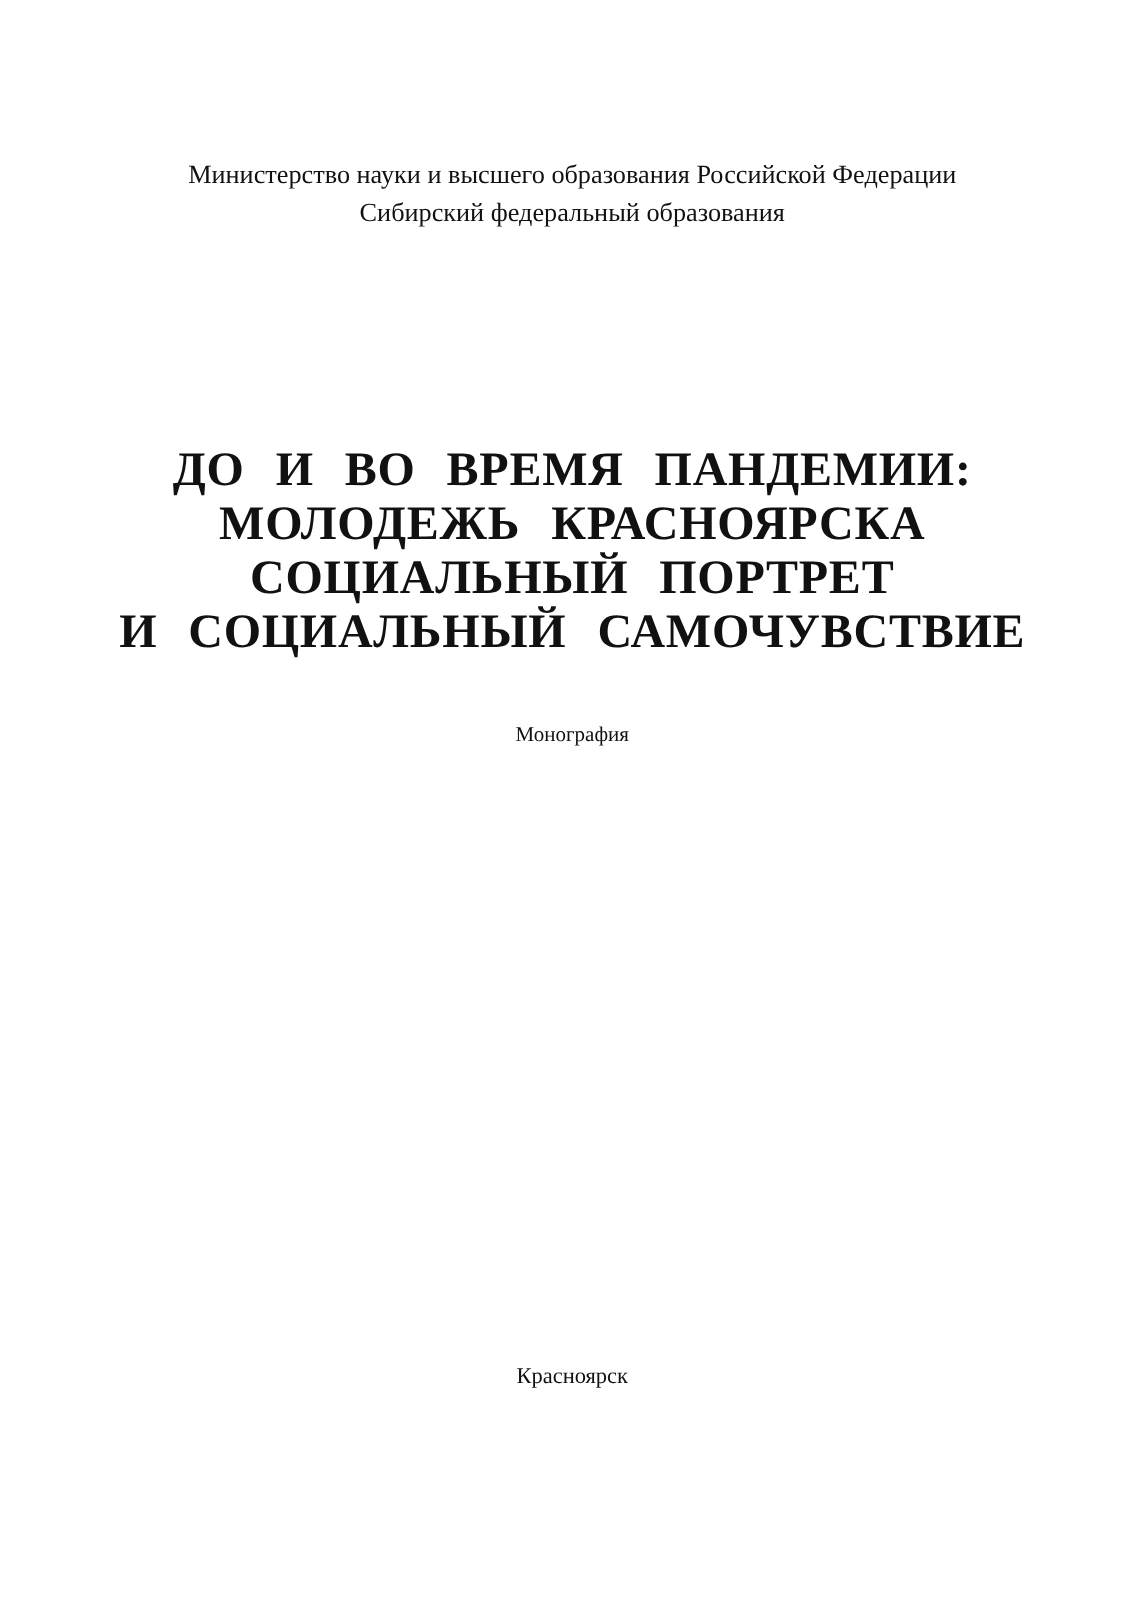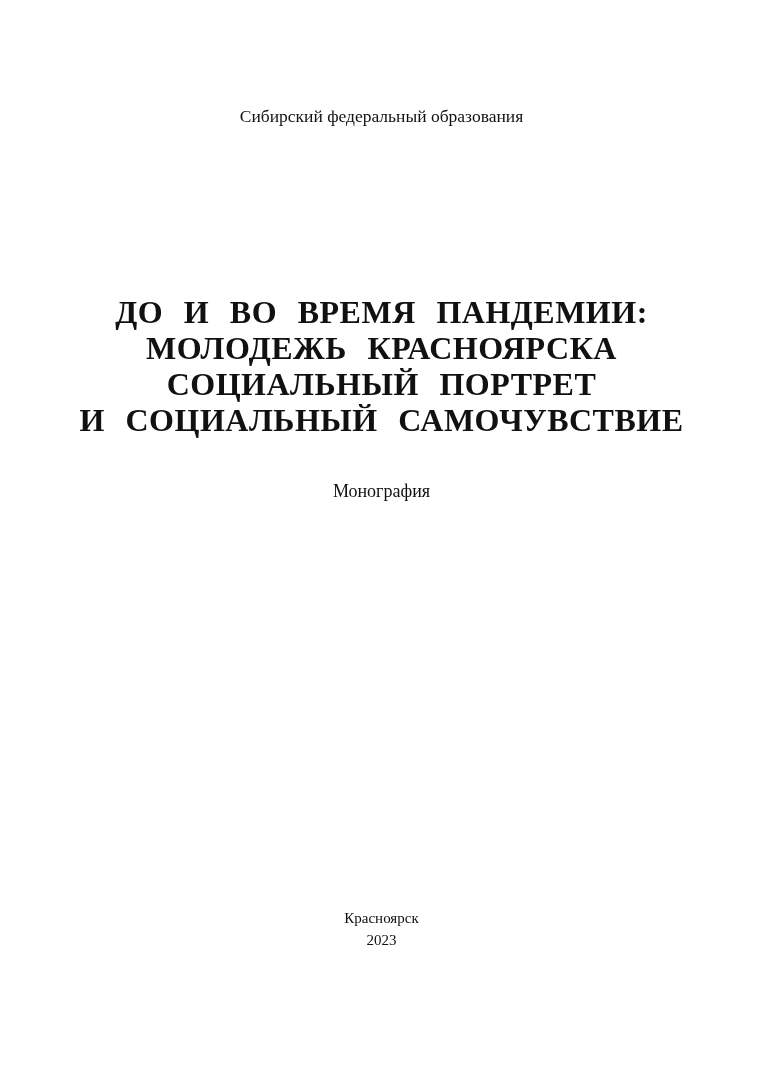--- a/index.html
+++ b/index.html
@@ -36,47 +36,47 @@
     line-height: 36px;
     font-weight: 700;
     letter-spacing: 0.5px;
     word-spacing: 0.38em;
   }
   .title .title-line {
     display: block;
   }
   .subtitle {
     top: 480px;
-    font-size: 18px;
+    font-size: 14px;
     line-height: 22px;
     font-weight: 400;
   }
   .imprint {
     top: 907px;
     font-size: 15px;
     line-height: 22px;
     font-weight: 400;
   }
 </style>
 </head>
 <body>
 
 <div class="page">
 
   <div class="centered header">
+    <div>Министерство науки и высшего образования Российской Федерации</div>
     <div>Сибирский федеральный образования</div>
   </div>
 
   <h1 class="centered title">
     <span class="title-line">ДО И ВО ВРЕМЯ ПАНДЕМИИ:</span>
     <span class="title-line">МОЛОДЕЖЬ КРАСНОЯРСКА</span>
     <span class="title-line">СОЦИАЛЬНЫЙ ПОРТРЕТ</span>
     <span class="title-line">И СОЦИАЛЬНЫЙ САМОЧУВСТВИЕ</span>
   </h1>
 
   <div class="centered subtitle">Монография</div>
 
   <div class="centered imprint">
     <div>Красноярск</div>
-    <div>2023</div>
   </div>
 
 </div>
 
 </body></html>

